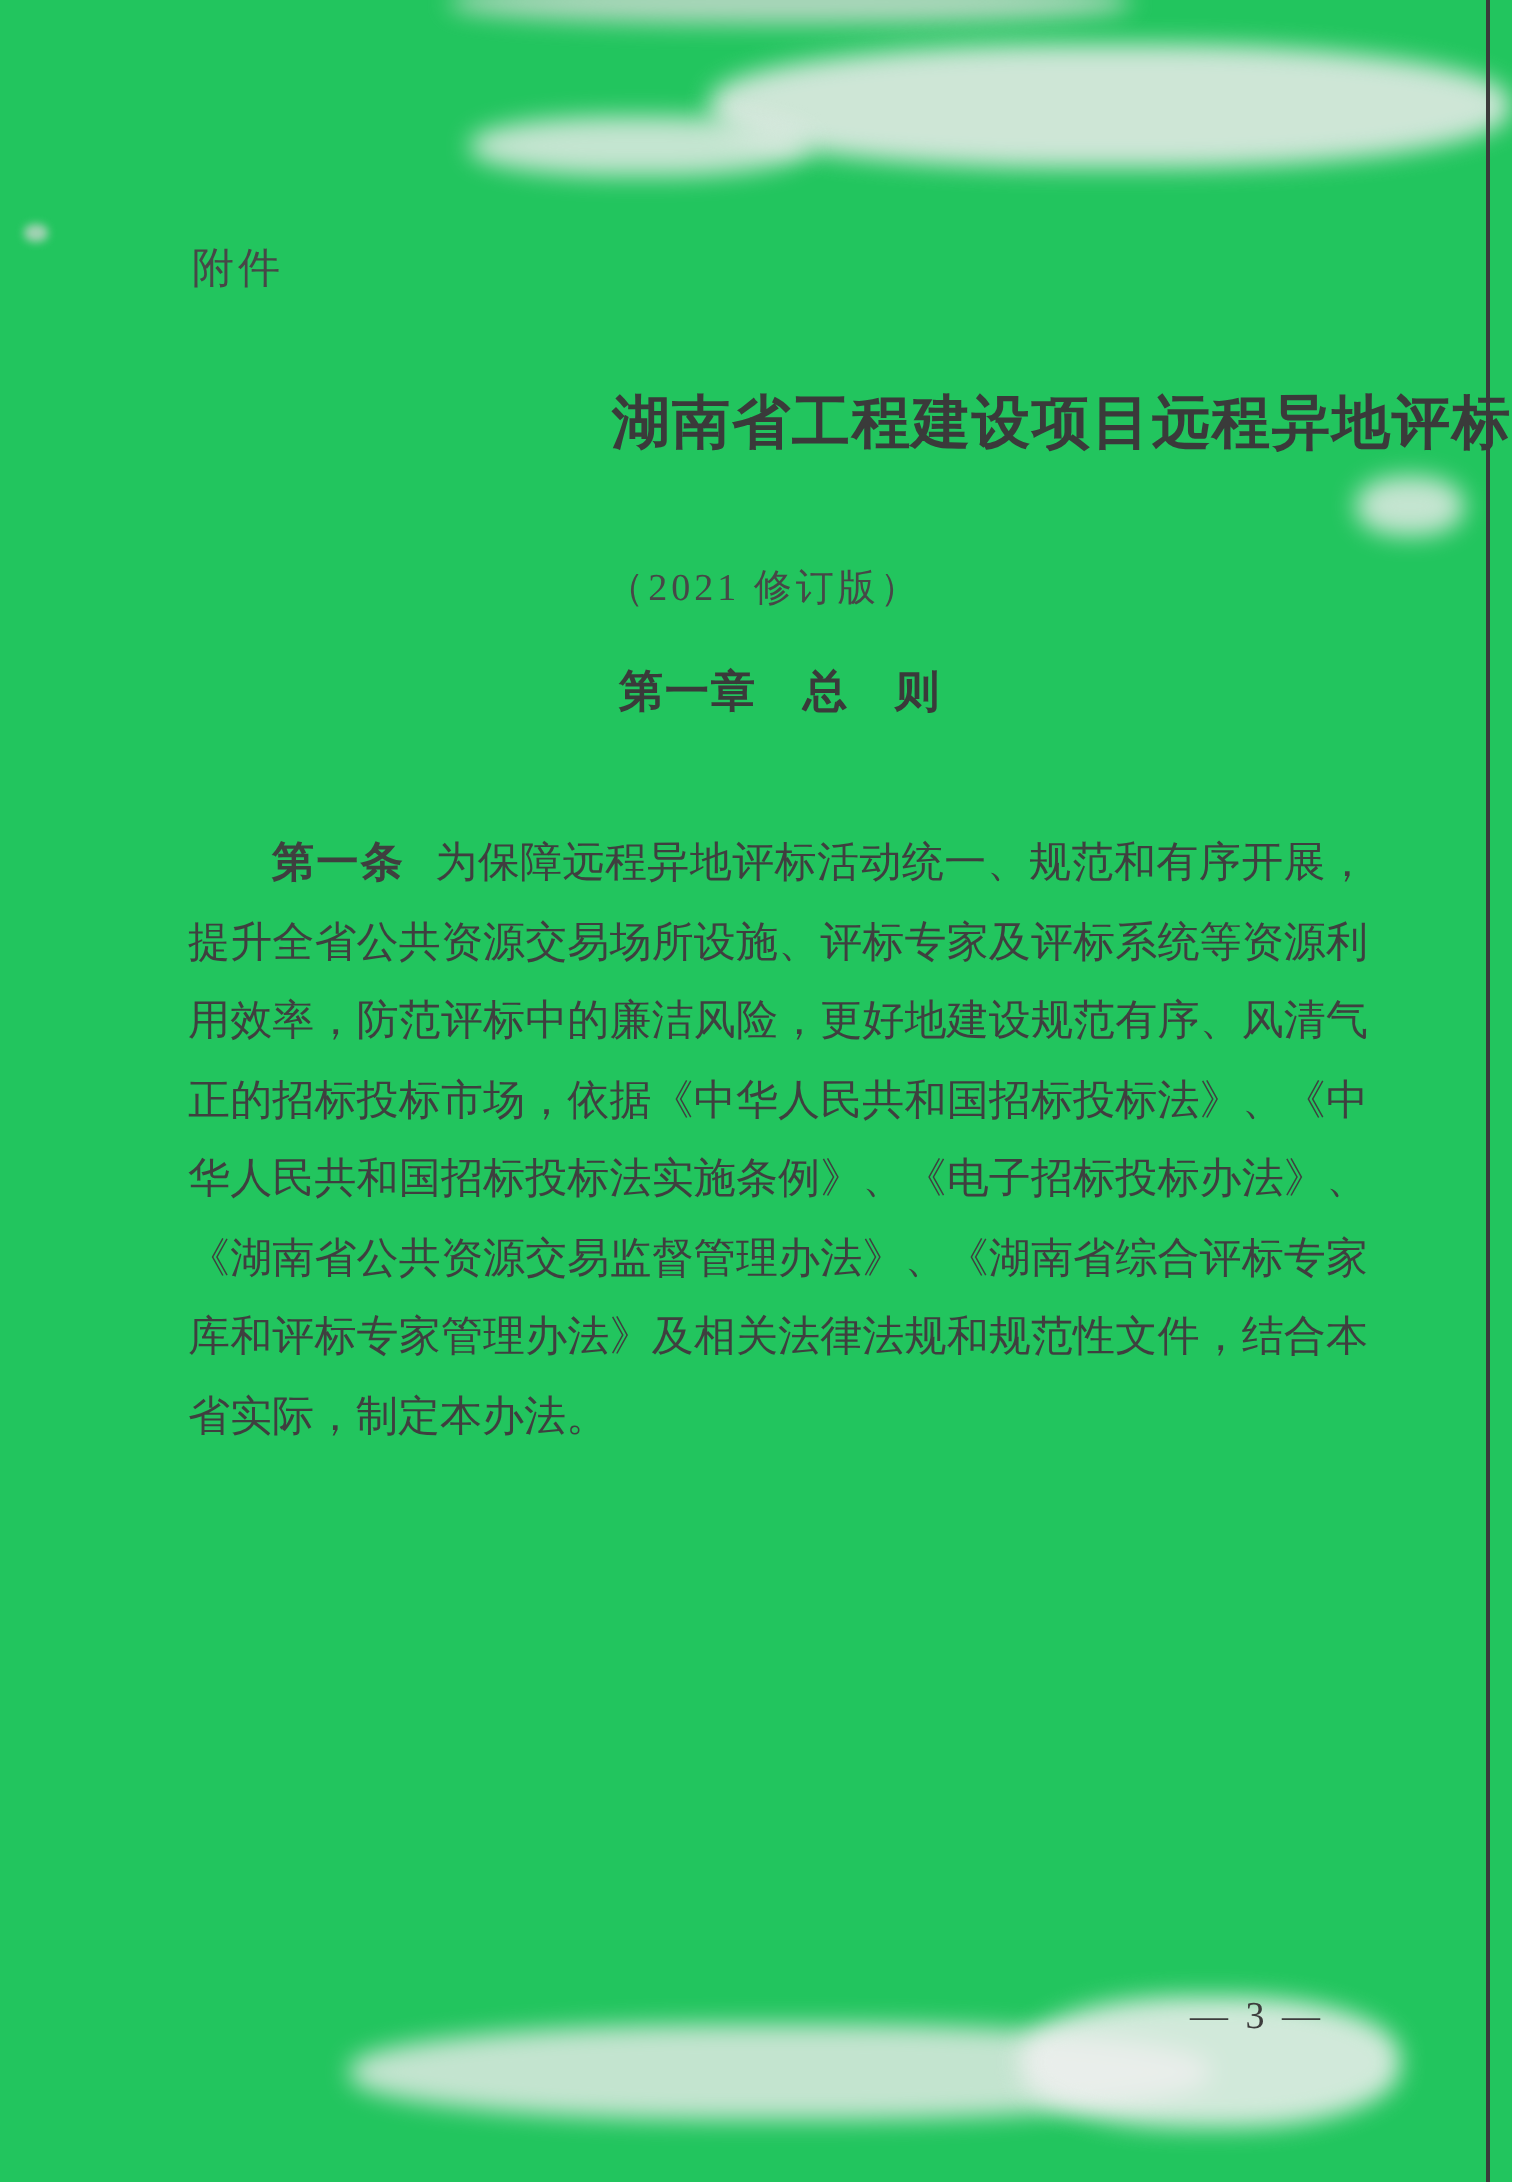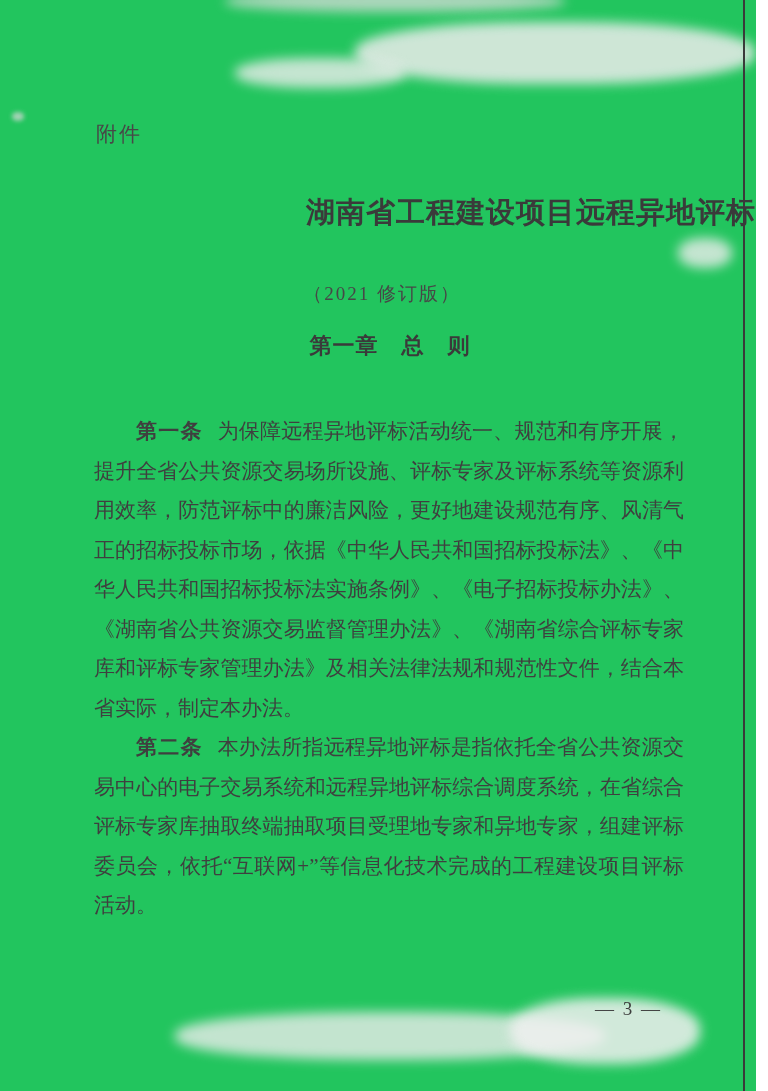--- a/index.html
+++ b/index.html
@@ -105,18 +105,17 @@
   <div class="layer title">
     <div>湖南省工程建设项目远程异地评标</div>
   </div>
 
   <div class="layer subtitle">（2021 修订版）</div>
 
   <div class="layer chapter">第一章　总　则</div>
 
   <div class="layer body-text">
     <p><span class="art-label">第一条</span><span>为保障远程异地评标活动统一、规范和有序开展，提升全省公共资源交易场所设施、评标专家及评标系统等资源利用效率，防范评标中的廉洁风险，更好地建设规范有序、风清气正的招标投标市场，依据《中华人民共和国招标投标法》、《中华人民共和国招标投标法实施条例》、《电子招标投标办法》、《湖南省公共资源交易监督管理办法》、《湖南省综合评标专家库和评标专家管理办法》及相关法律法规和规范性文件，结合本省实际，制定本办法。</span></p>
-    <p><span class="art-label">第二条</span><span>本办法所指远程异地评标是指依托全省公共资源交易中心的电子交易系统和远程异地评标综合调度系统，在省综合评标专家库抽取终端抽取项目受理地专家和异地专家，组建评标委员会，依托“互联网+”等信息化技术完成的工程建设项目评标活动。</span></p>
   </div>
 
   <div class="layer page-number">— 3 —</div>
 
 </div>
 
 </body></html>

